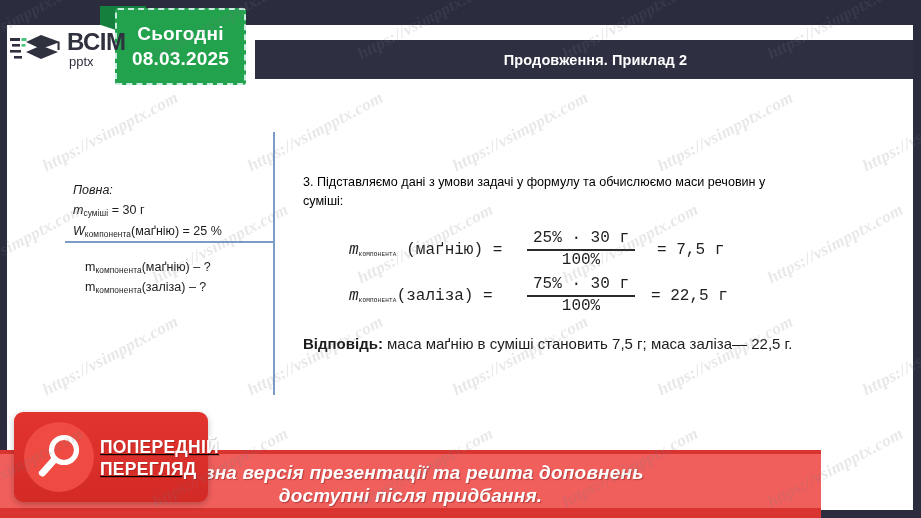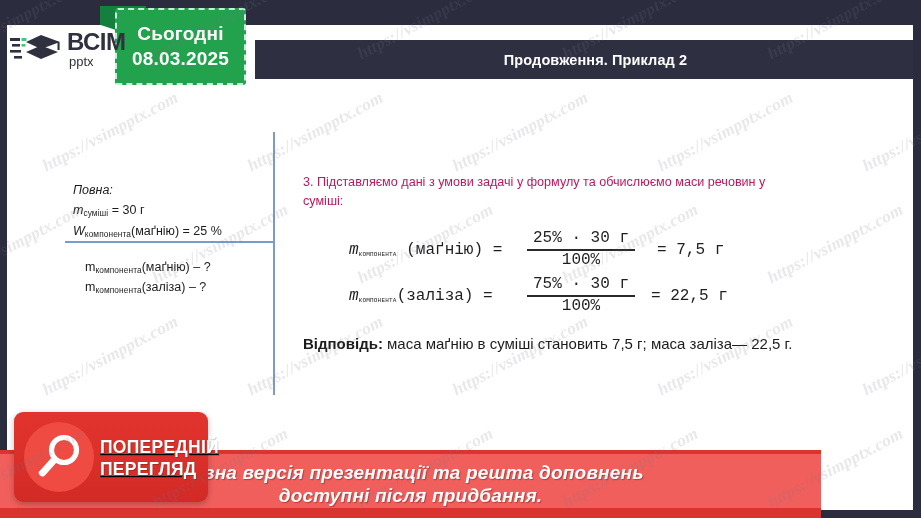--- a/index.html
+++ b/index.html
@@ -120,21 +120,21 @@
   }
 
   .find{
     position:absolute; left:78px; top:172px; width:200px;
     font-size:12.5px; color:#1c1c1c; line-height:1.62;
   }
 
   
   .step{
     position:absolute; left:296px; top:88px; width:500px;
-    font-size:12.6px; color:#be185d; line-height:1.5;
+    font-size:12.6px; color:#000000; line-height:1.5;
   }
 
   .formulas{
     position:absolute; left:342px; top:142px; width:420px;
     font-family:Liberation Mono, monospace;
   }
   .frm{
     display:flex; align-items:center; height:46px;
     color:#1f1f1f;
   }

